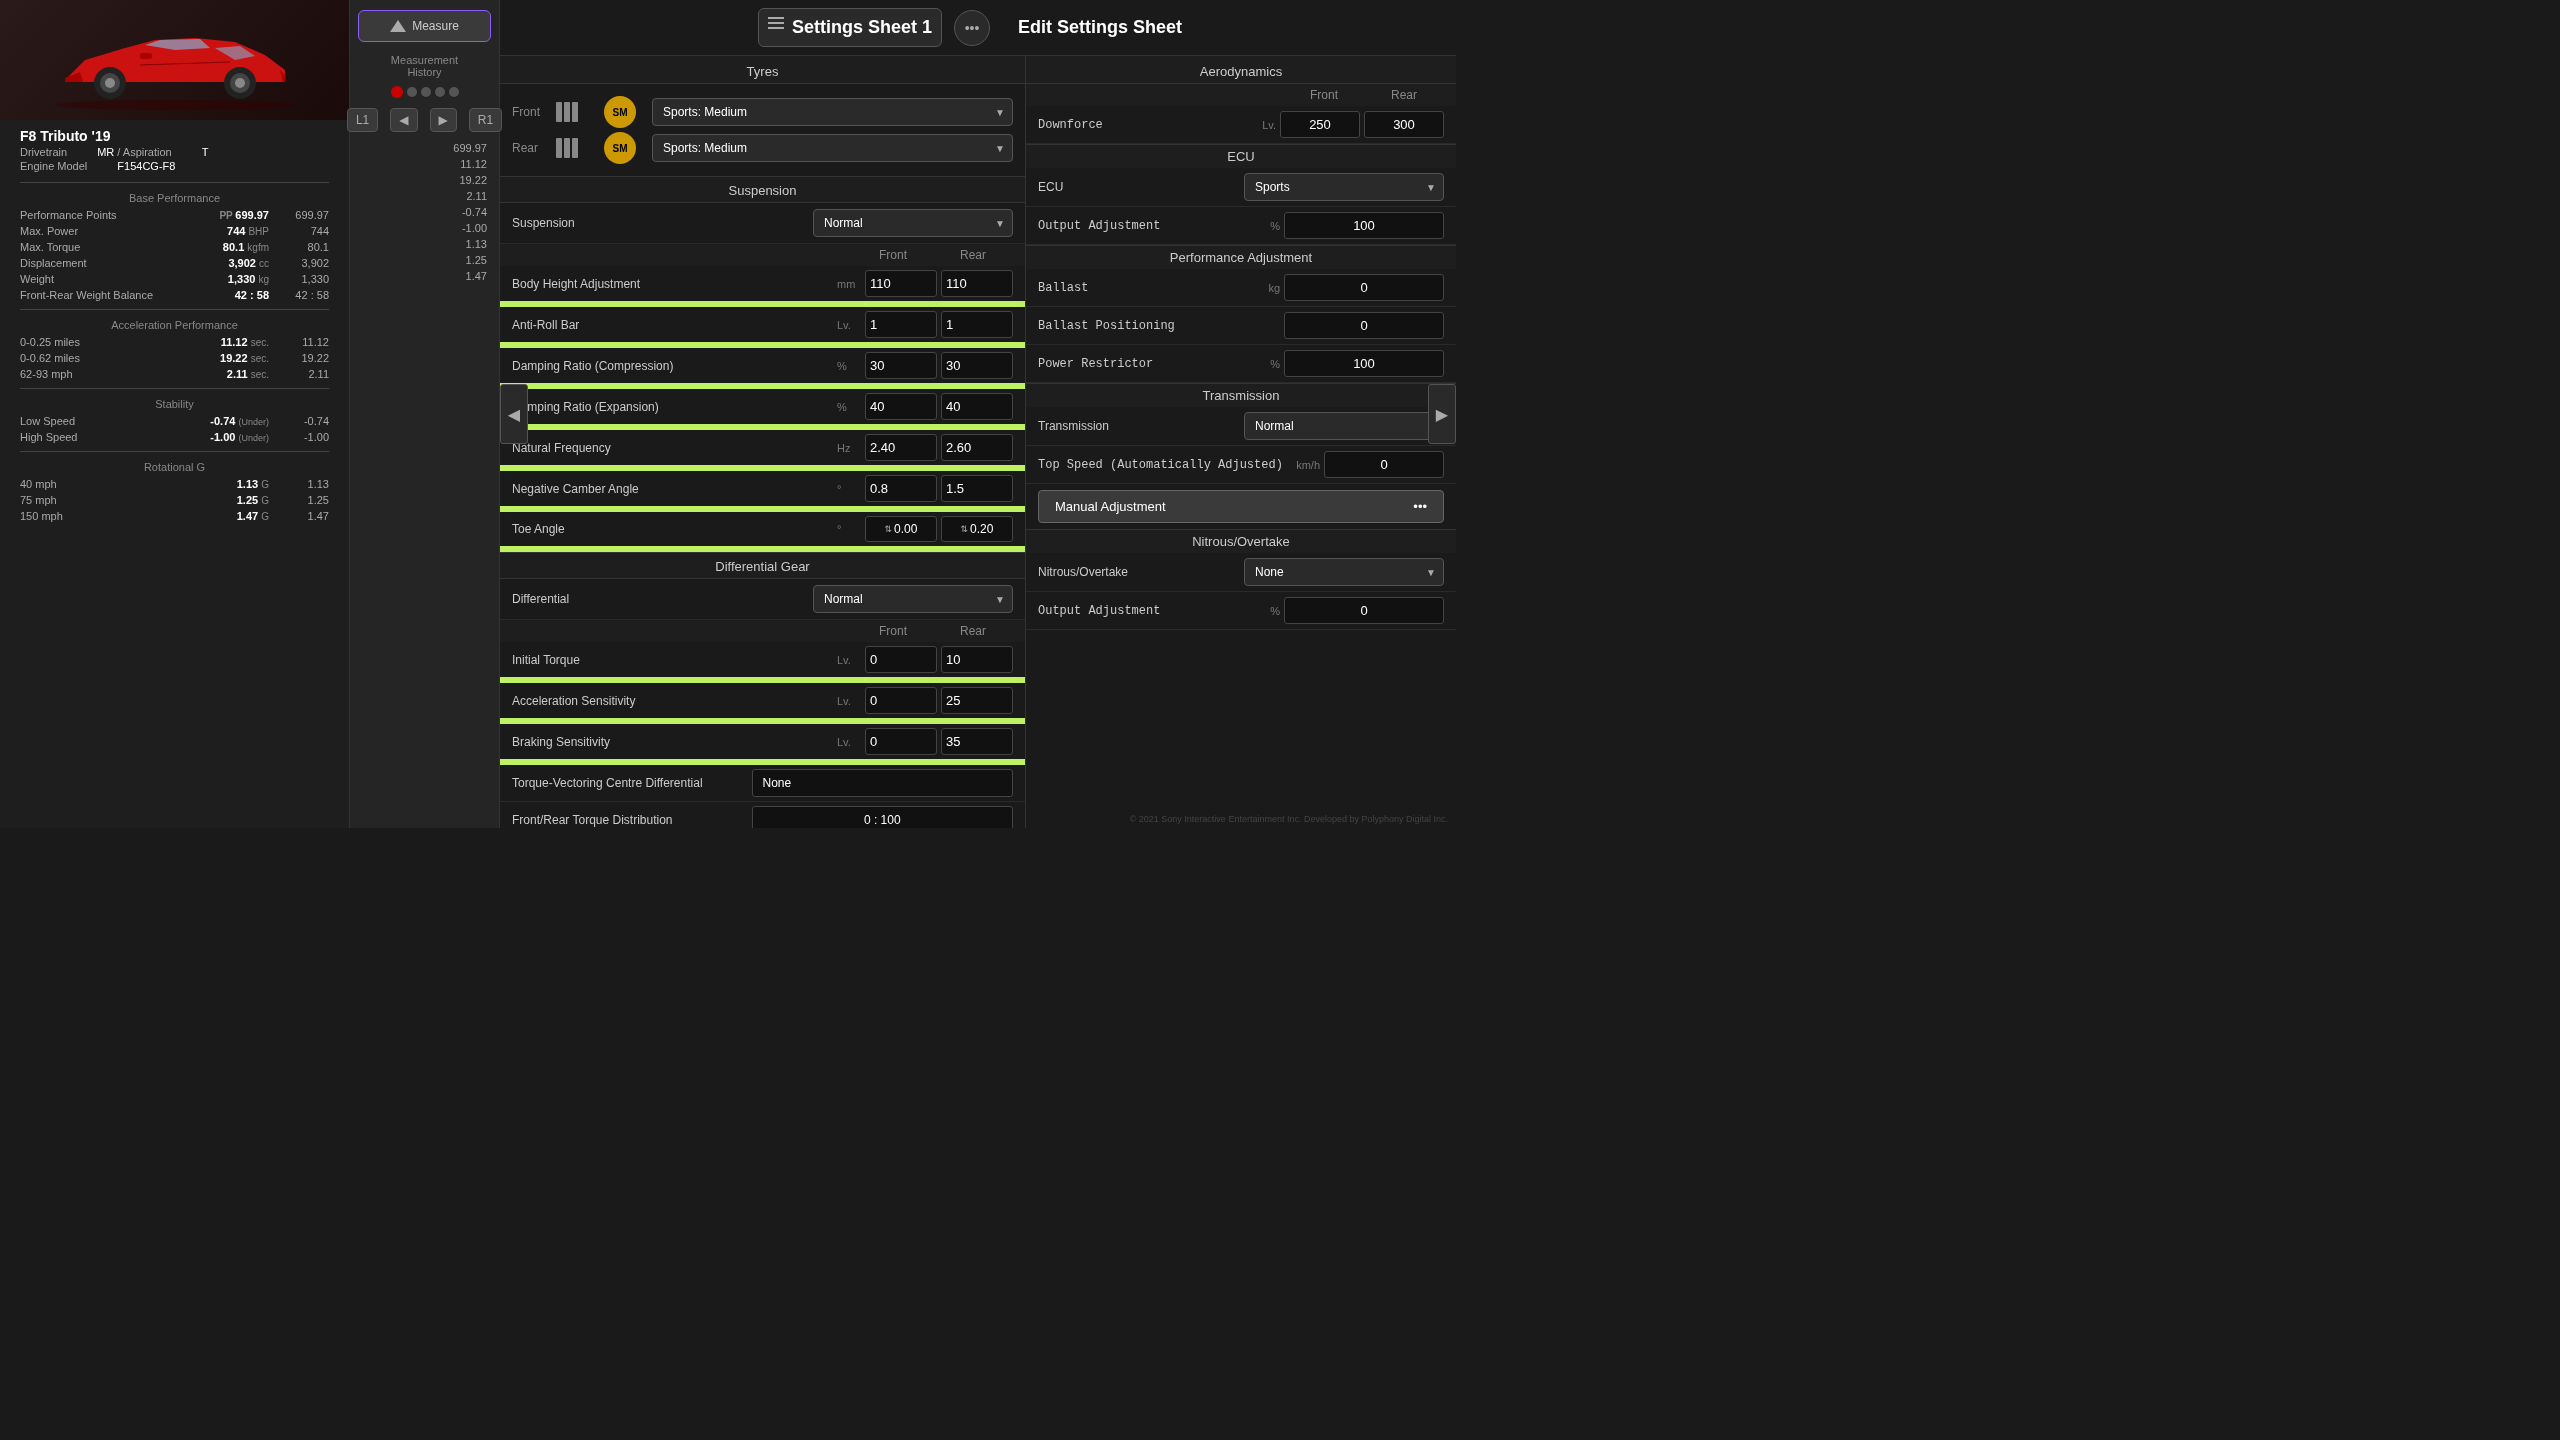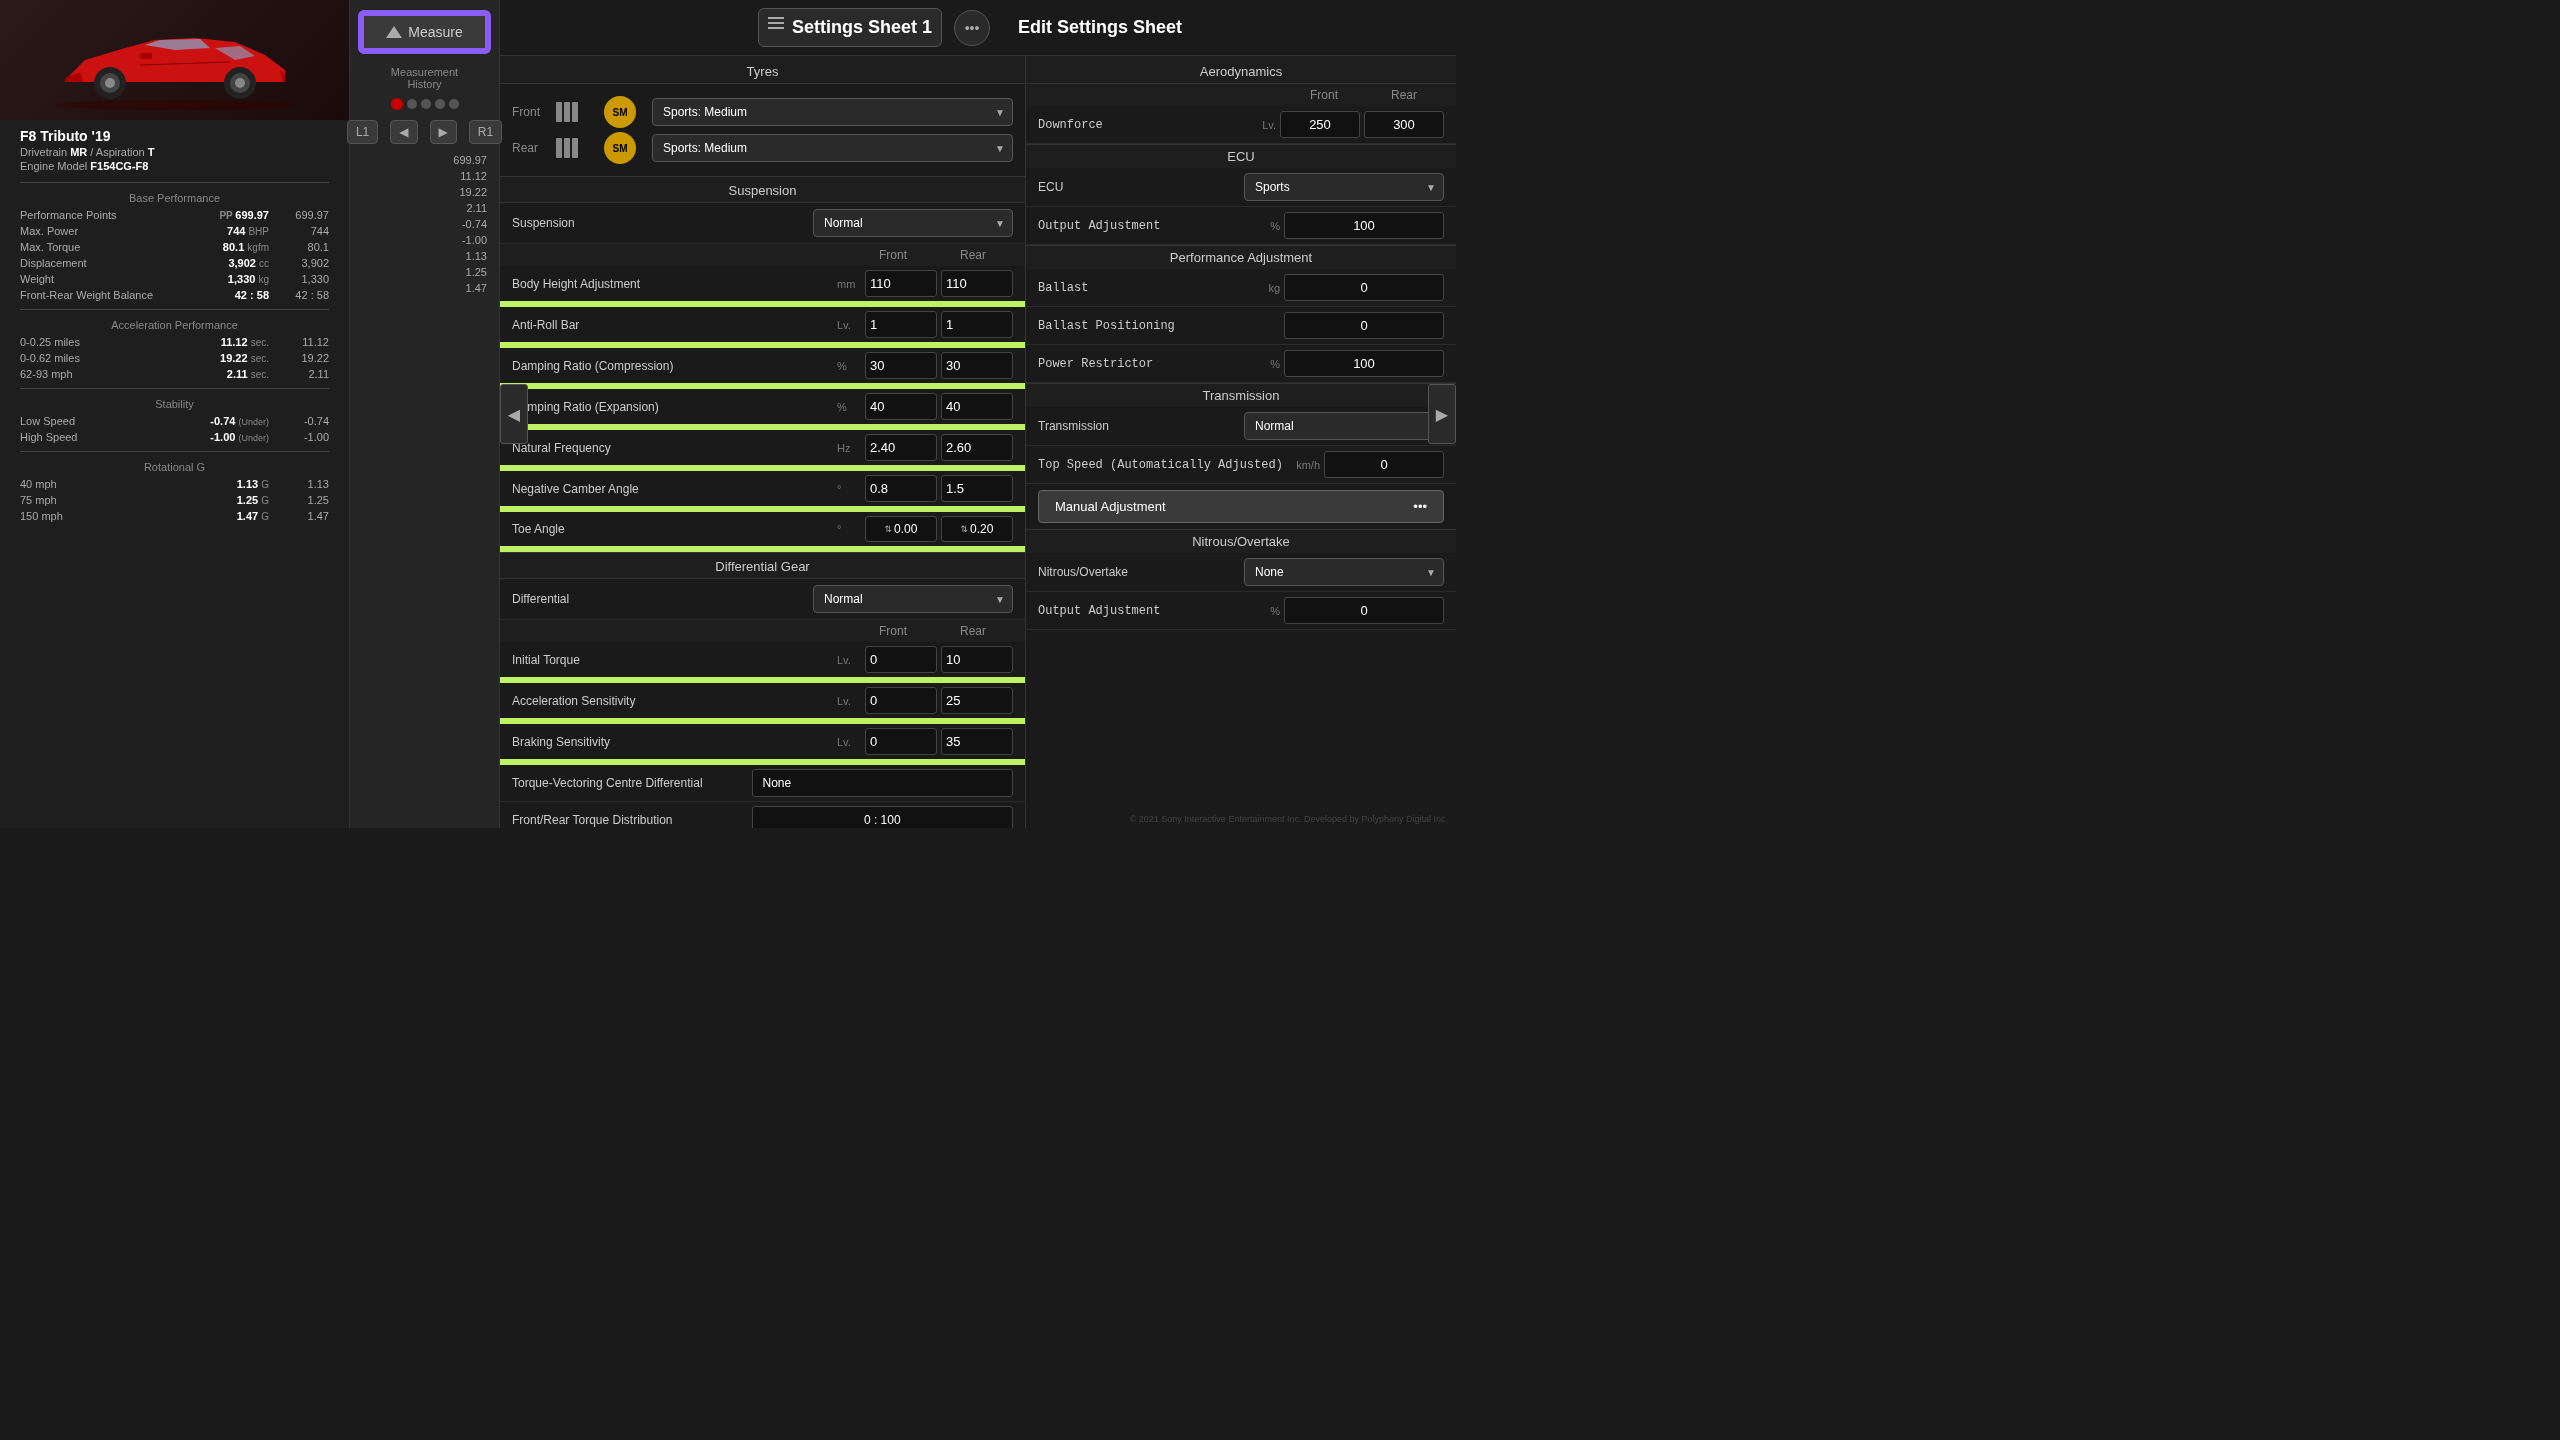--- a/index.html
+++ b/index.html
@@ -67,21 +67,22 @@
     }
 
     .car-specs-row {
       font-size: 11px;
       color: #aaa;
       margin-top: 2px;
     }
 
     .car-specs-row span {
       color: #fff;
-      font-weight: bold;
+      font-weight: normal;
+      margin-left: 27px;
     }
 
     .divider-line {
       height: 1px;
       background: #444;
       margin: 6px 20px;
     }
 
     .section-header {
       text-align: center;
@@ -141,25 +142,25 @@
       background: #252525;
       border-right: 1px solid #333;
       display: flex;
       flex-direction: column;
       align-items: center;
       padding: 10px 8px;
     }
 
     .measure-btn {
       background: #3a3a3a;
-      border: 6px solid #8b5cf6;
+      border: 1px solid #8b5cf6;
       border-radius: 6px;
       color: #ccc;
       padding: 8px 16px;
-      font-size: 14px;
+      font-size: 12px;
       cursor: pointer;
       display: flex;
       align-items: center;
       gap: 6px;
       width: 100%;
       justify-content: center;
     }
 
     .measure-btn .triangle-icon {
       width: 0;

